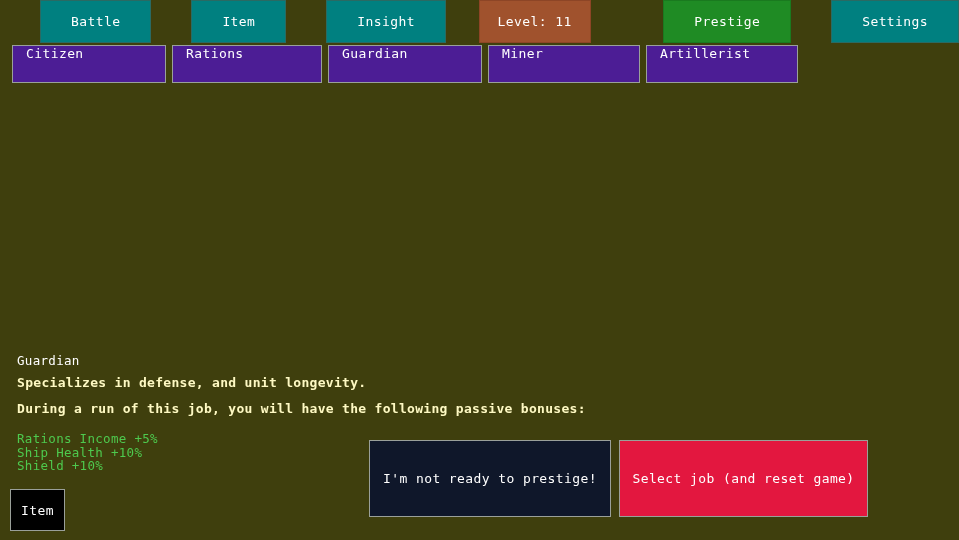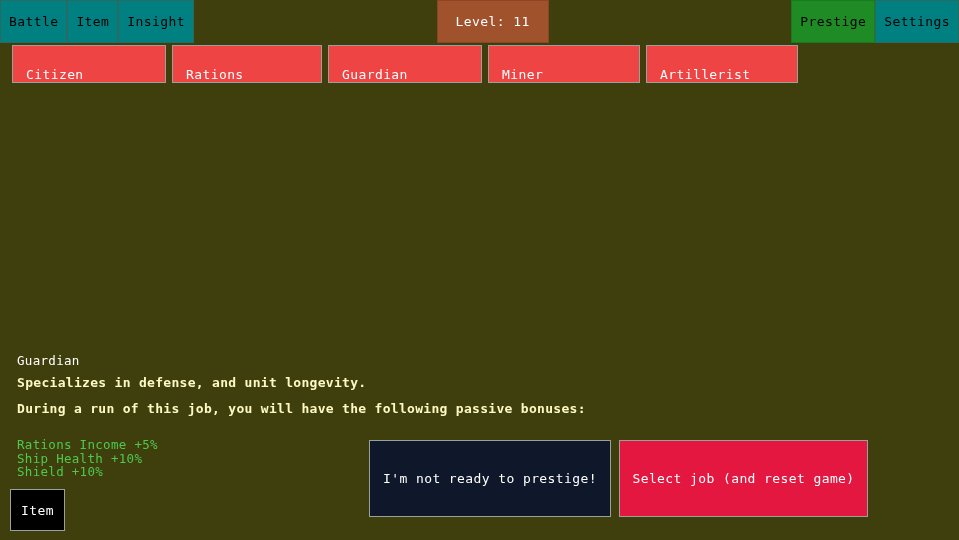--- a/index.html
+++ b/index.html
@@ -28,32 +28,33 @@
     position: absolute;
     left: 0;
     top: 0;
     width: 959px;
     height: 43px;
     display: flex;
     align-items: stretch;
   }
   .nav-tab {
     background: #008080;
-    color: #000000;
+    color: #ffffff;
     border: 1px solid #2a6a63;
     box-sizing: border-box;
     display: flex;
     align-items: center;
     justify-content: center;
     font-size: 13px;
     letter-spacing: 0.4px;
     cursor: pointer;
-    padding: 0 8px;
-    white-space: nowrap;
-    user-select: none;
+    padding: 0 30px;
+    white-space: nowrap;
+    user-select: none;
+    margin-left: 40px;
   }
   .nav-spacer {
     flex: 1 1 auto;
     background: transparent;
   }
   .level-badge {
     background: #a0522d;
     border: 1px solid #8d4526;
     box-sizing: border-box;
     display: flex;
@@ -76,25 +77,25 @@
     top: 45px;
     width: 959px;
     height: 38px;
     display: flex;
     align-items: stretch;
     gap: 6px;
     padding-left: 12px;
     box-sizing: border-box;
   }
   .job-tab {
-    background: #ef4444;
+    background: #4c1d95;
     border: 1px solid #9aa09a;
     box-sizing: border-box;
     display: flex;
-    align-items: flex-end;
+    align-items: flex-start;
     font-size: 13px;
     color: #ffffff;
     padding-left: 13px;
     cursor: pointer;
     white-space: nowrap;
     letter-spacing: 0.4px;
     user-select: none;
   }
   .job-tab.w-citizen    { width: 154px; }
   .job-tab.w-merchant   { width: 150px; }
@@ -119,21 +120,21 @@
     font-size: 13px;
     line-height: 22px;
     color: #fef9c3;
     letter-spacing: 0.3px;
     font-weight: bold;
   }
   .desc-gap {
     height: 4px;
   }
   .bonus-list {
-    margin-top: 18px;
+    margin-top: 12px;
   }
   .bonus-line {
     font-size: 12.5px;
     line-height: 13.5px;
     color: #4ec94e;
     letter-spacing: 0.3px;
   }
 
   
   .action-btn {

